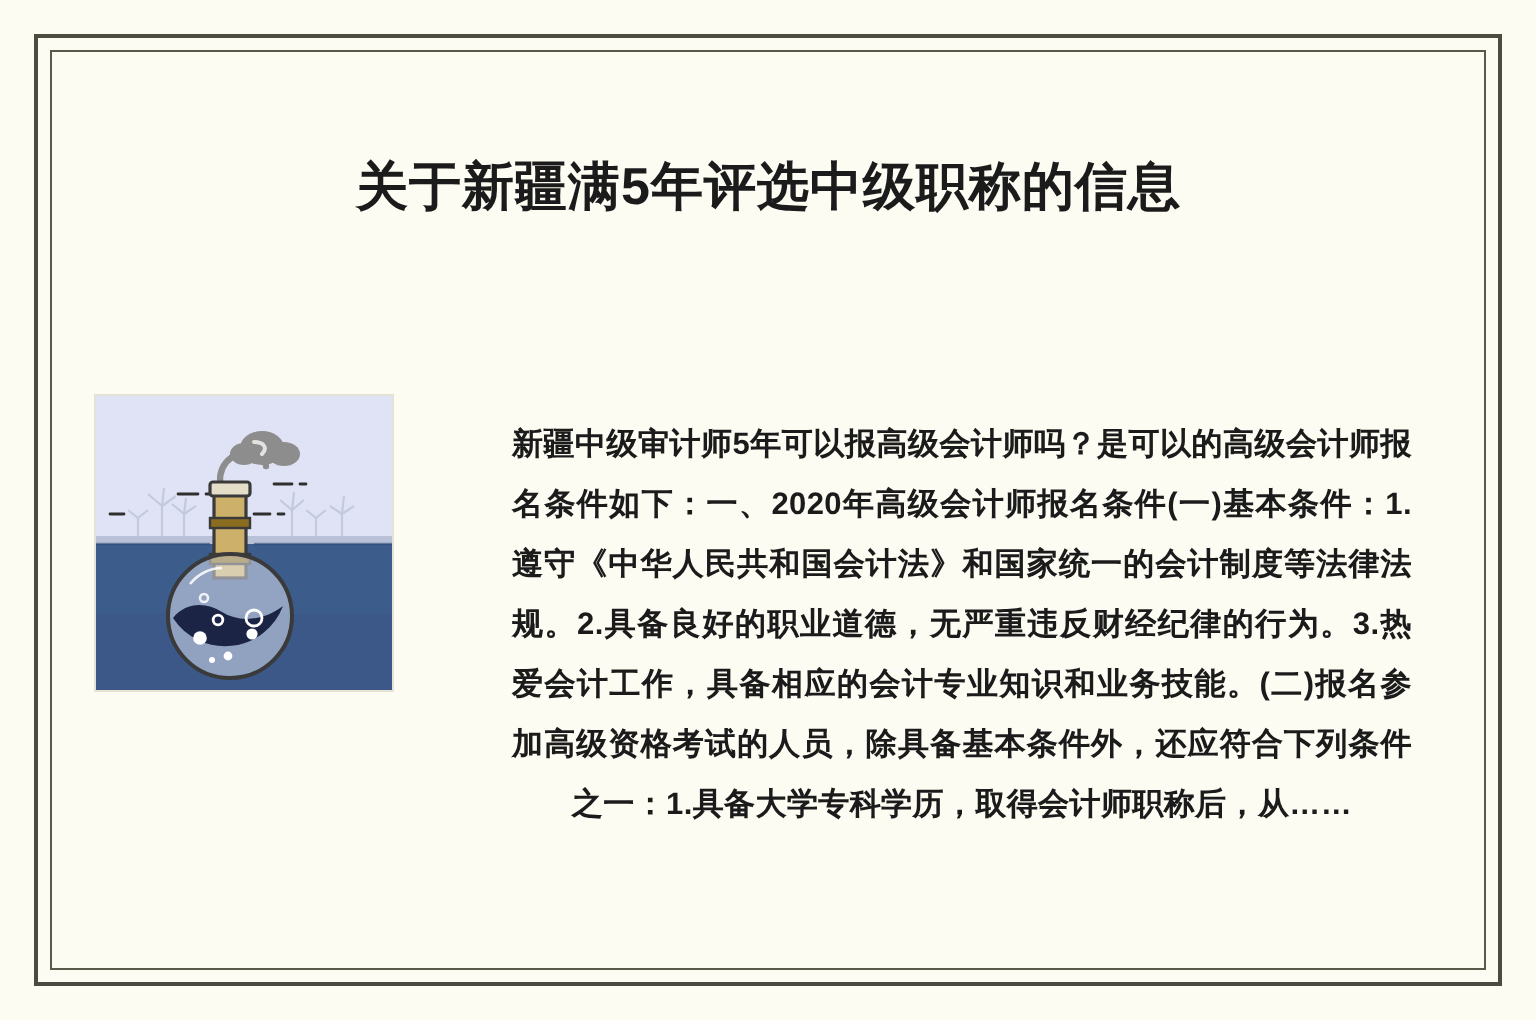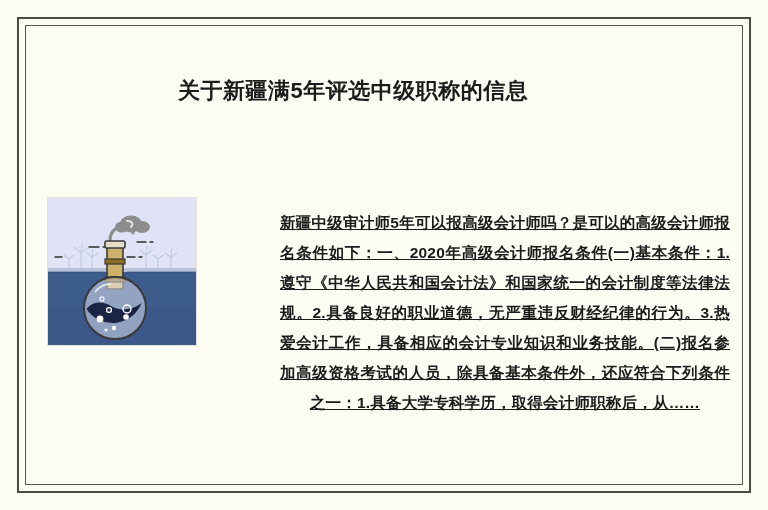--- a/index.html
+++ b/index.html
@@ -41,21 +41,21 @@
     bottom: 25px;
     border: 1px solid #5a5a4c;
     box-sizing: border-box;
     pointer-events: none;
   }
 
   .page-title {
     position: absolute;
     left: 178px;
     top: 76px;
-    font-size: 22px;
+    font-size: 26px;
     font-weight: bold;
     color: #1b1b1b;
     letter-spacing: 0.5px;
     white-space: nowrap;
   }
 
   .illustration {
     position: absolute;
     left: 47px;
     top: 197px;
@@ -63,32 +63,31 @@
     height: 149px;
   }
   .illustration svg {
     display: block;
     width: 150px;
     height: 149px;
   }
 
   .body-text {
     position: absolute;
-    left: 280px;
+    left: 256px;
     top: 208px;
     width: 450px;
     font-size: 15.5px;
     font-weight: bold;
     line-height: 30px;
     color: #1b1b1b;
     text-align: justify;
     text-align-last: center;
     text-justify: inter-character;
     letter-spacing: 0.2px;
-    text-decoration: underline;
   }
 </style>
 </head>
 <body>
 
 <div id="page">
 
   <div class="frame-outer"></div>
   <div class="frame-inner"></div>
 

